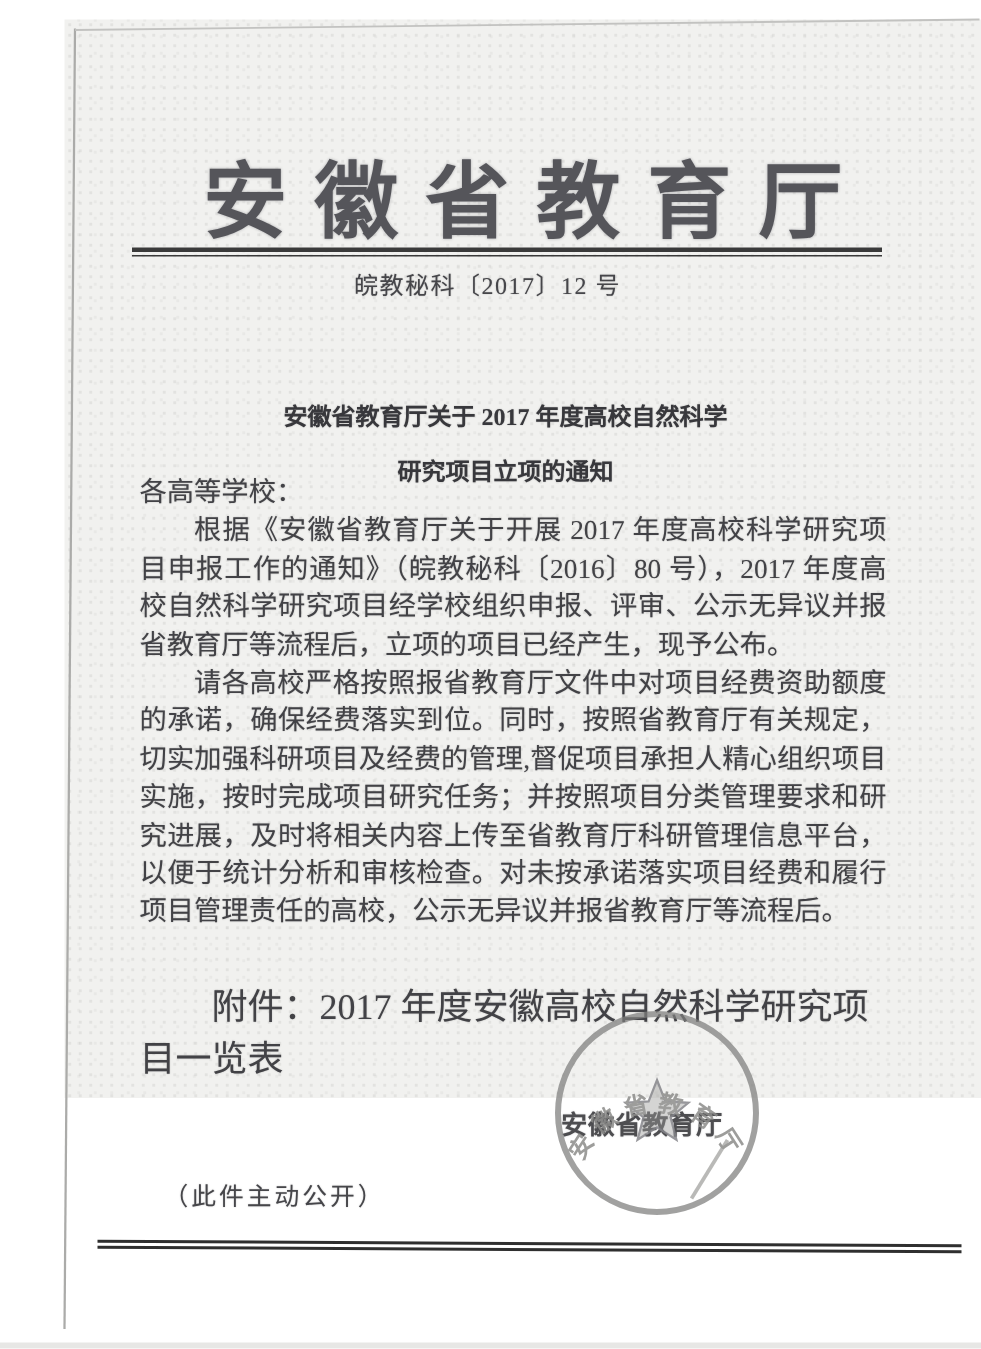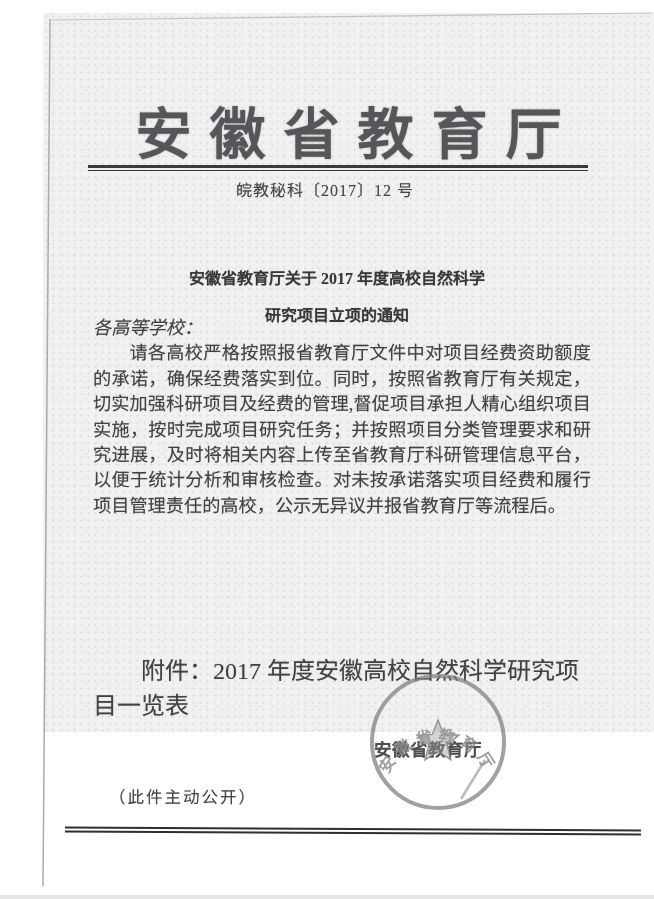--- a/index.html
+++ b/index.html
@@ -44,21 +44,21 @@
     position:absolute;top:206px;left:44px;width:500px;
     text-align:center;font-size:16px;font-weight:700;
     line-height:37px;color:#38383c;margin-top:41px;
   }
   .body-text{
     position:absolute;top:303px;left:50px;width:498px;
     font-size:18.2px;line-height:25.4px;color:#424246;
     text-align:justify;
   }
   .body-text p{margin:0;text-indent:2em;}
-  .body-text .salutation{text-indent:0;font-style:italic;}
+  .body-text .salutation{text-indent:0;}
   .attachment{
     position:absolute;top:638px;left:50px;width:498px;
     font-size:24px;color:#424246;text-indent:2em;
   }
   .seal-svg{
     position:absolute;left:312px;top:655px;width:200px;height:165px;
     opacity:.85;
   }
   .agency-signature{
     position:absolute;left:331px;top:723px;
@@ -99,20 +99,21 @@
 
   <div class="doc-number scan">皖教秘科〔2017〕12 号</div>
 
   <div class="doc-title scan">
     <div>安徽省教育厅关于 2017 年度高校自然科学</div>
     <div>研究项目立项的通知</div>
   </div>
 
   <div class="body-text scan">
     <p class="salutation">各高等学校：</p>
+    <p>根据《安徽省教育厅关于开展 2017 年度高校科学研究项目申报工作的通知》（皖教秘科〔2016〕80 号），2017 年度高校自然科学研究项目经学校组织申报、评审、公示无异议并报省教育厅等流程后，立项的项目已经产生，现予公布。</p>
     <p>请各高校严格按照报省教育厅文件中对项目经费资助额度的承诺，确保经费落实到位。同时，按照省教育厅有关规定，切实加强科研项目及经费的管理,督促项目承担人精心组织项目实施，按时完成项目研究任务；并按照项目分类管理要求和研究进展，及时将相关内容上传至省教育厅科研管理信息平台，以便于统计分析和审核检查。对未按承诺落实项目经费和履行项目管理责任的高校，公示无异议并报省教育厅等流程后。</p>
   </div>
 
   <div class="attachment scan">附件：2017 年度安徽高校自然科学研究项目一览表</div>
 
   <div class="agency-signature scan">安徽省教育厅</div>
 
 
   <svg class="seal-svg" viewBox="0 0 200 165">
     <defs>

